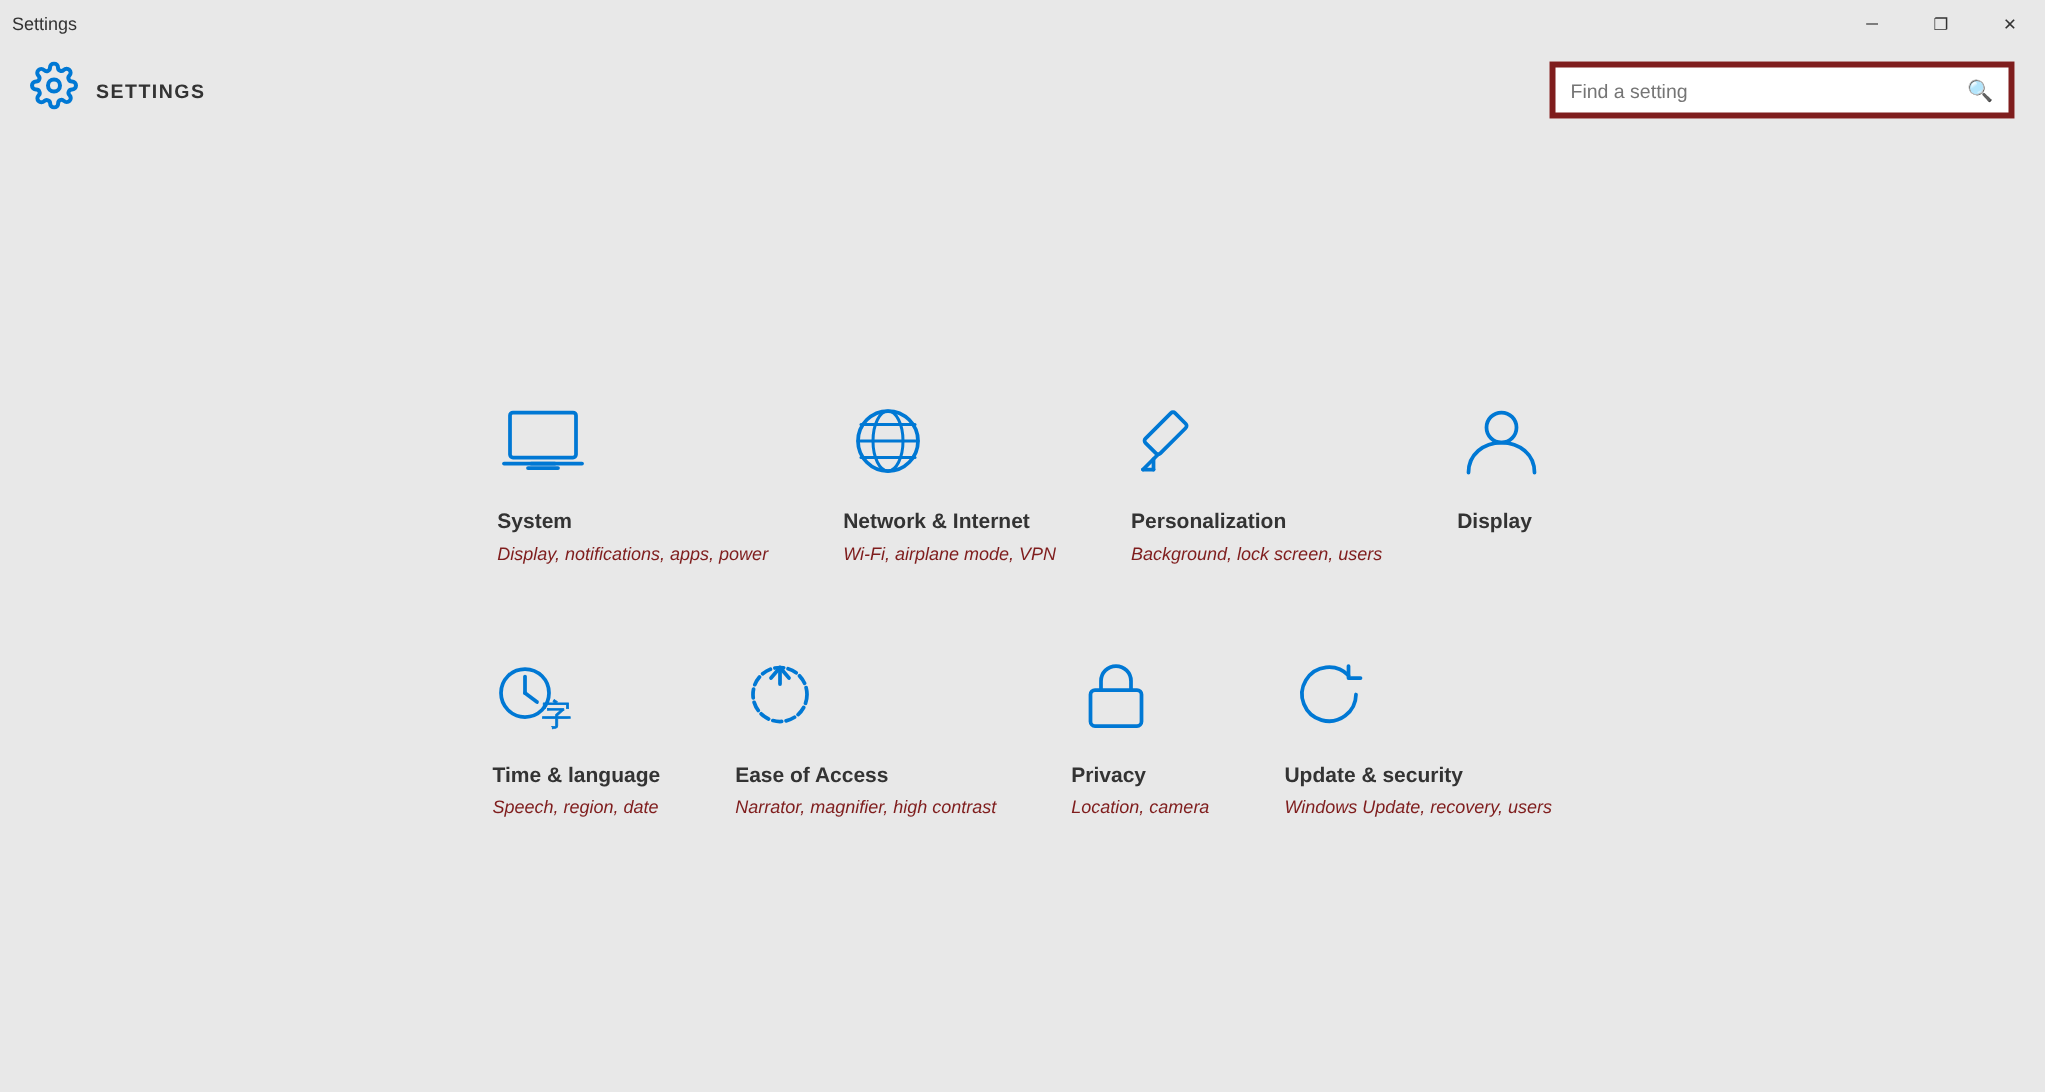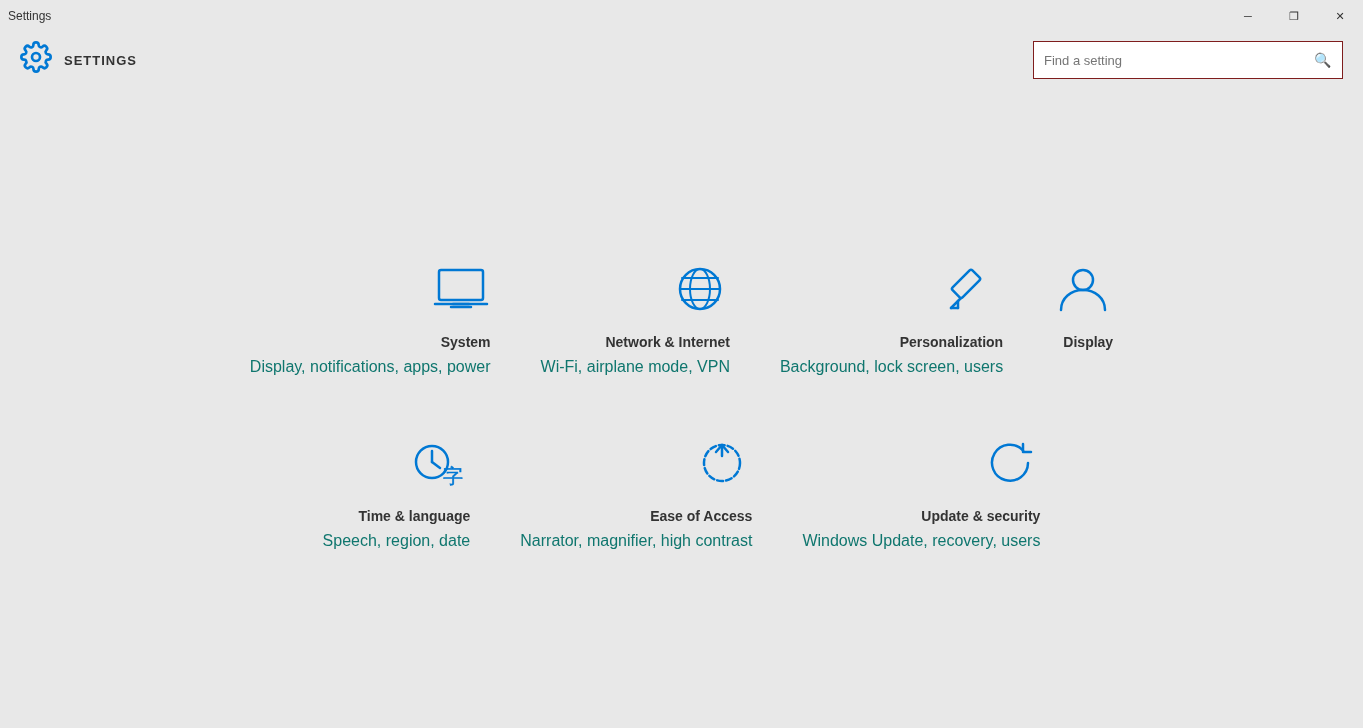--- a/index.html
+++ b/index.html
@@ -63,21 +63,21 @@
       font-size: 13px;
       font-weight: 600;
       color: #333;
       letter-spacing: 1px;
     }
     .search-box {
       margin-left: auto;
       display: flex;
       align-items: center;
       background: #fff;
-      border: 1px solid #7f1d1d;
+      border: 4px solid #7f1d1d;
       width: 310px;
       height: 38px;
       padding: 0 10px;
     }
     .search-input {
       border: none;
       outline: none;
       flex: 1;
       font-size: 13px;
       color: #333;
@@ -92,21 +92,21 @@
     .main {
       flex: 1;
       display: flex;
       align-items: center;
       justify-content: center;
       padding: 20px;
     }
     .setting-item {
       display: flex;
       flex-direction: column;
-      align-items: flex-end;
+      align-items: flex-start;
       text-align: center;
       padding: 20px 15px;
       cursor: pointer;
       border-radius: 2px;
       transition: background 0.1s;
     }
     .setting-icon {
       color: #0078d4;
       font-size: 50px;
       margin-bottom: 12px;
@@ -121,23 +121,24 @@
       stroke-linecap: round;
       stroke-linejoin: round;
     }
     .setting-name {
       font-size: 14px;
       font-weight: 600;
       color: #333;
       margin-bottom: 6px;
     }
     .setting-desc {
-      font-size: 16px;
-      color: #0f766e;
+      font-size: 12px;
+      color: #7f1d1d;
       line-height: 1.4;
+      font-style: italic;
     }
   </style>
 </head>
 <body>
 
 <div class="titlebar">
   <span class="titlebar-text">Settings</span>
   <div class="titlebar-controls">
     <button class="titlebar-btn">─</button>
     <button class="titlebar-btn">❐</button>
@@ -242,20 +243,31 @@
 
             <circle cx="30" cy="25" r="18" stroke="#0078d4" stroke-width="2.5" fill="none" stroke-dasharray="6 3"></circle>
             <line x1="30" y1="7" x2="30" y2="18" stroke="#0078d4" stroke-width="2.5"></line>
             <polyline points="24,14 30,7 36,14" stroke="#0078d4" stroke-width="2.5" fill="none"></polyline>
           </svg>
         </span>
         <span class="setting-name">Ease of Access</span>
         <span class="setting-desc">Narrator, magnifier, high contrast</span>
       </div>
 
+      <div class="setting-item">
+        <span class="setting-icon">
+          <svg viewBox="0 0 60 50">
+
+            <rect x="13" y="22" width="34" height="24" rx="3" stroke="#0078d4" stroke-width="2.5" fill="none"></rect>
+            <path d="M20 22V16a10 10 0 0 1 20 0v6" stroke="#0078d4" stroke-width="2.5" fill="none"></path>
+          </svg>
+        </span>
+        <span class="setting-name">Privacy</span>
+        <span class="setting-desc">Location, camera</span>
+      </div>
 
       <div class="setting-item">
         <span class="setting-icon">
           <svg viewBox="0 0 60 50">
 
             <path d="M48 25a18 18 0 1 1-5-12.7" stroke="#0078d4" stroke-width="2.5" fill="none"></path>
             <polyline points="43,6 43,14 51,14" stroke="#0078d4" stroke-width="2.5" fill="none"></polyline>
           </svg>
         </span>
         <span class="setting-name">Update &amp; security</span>

